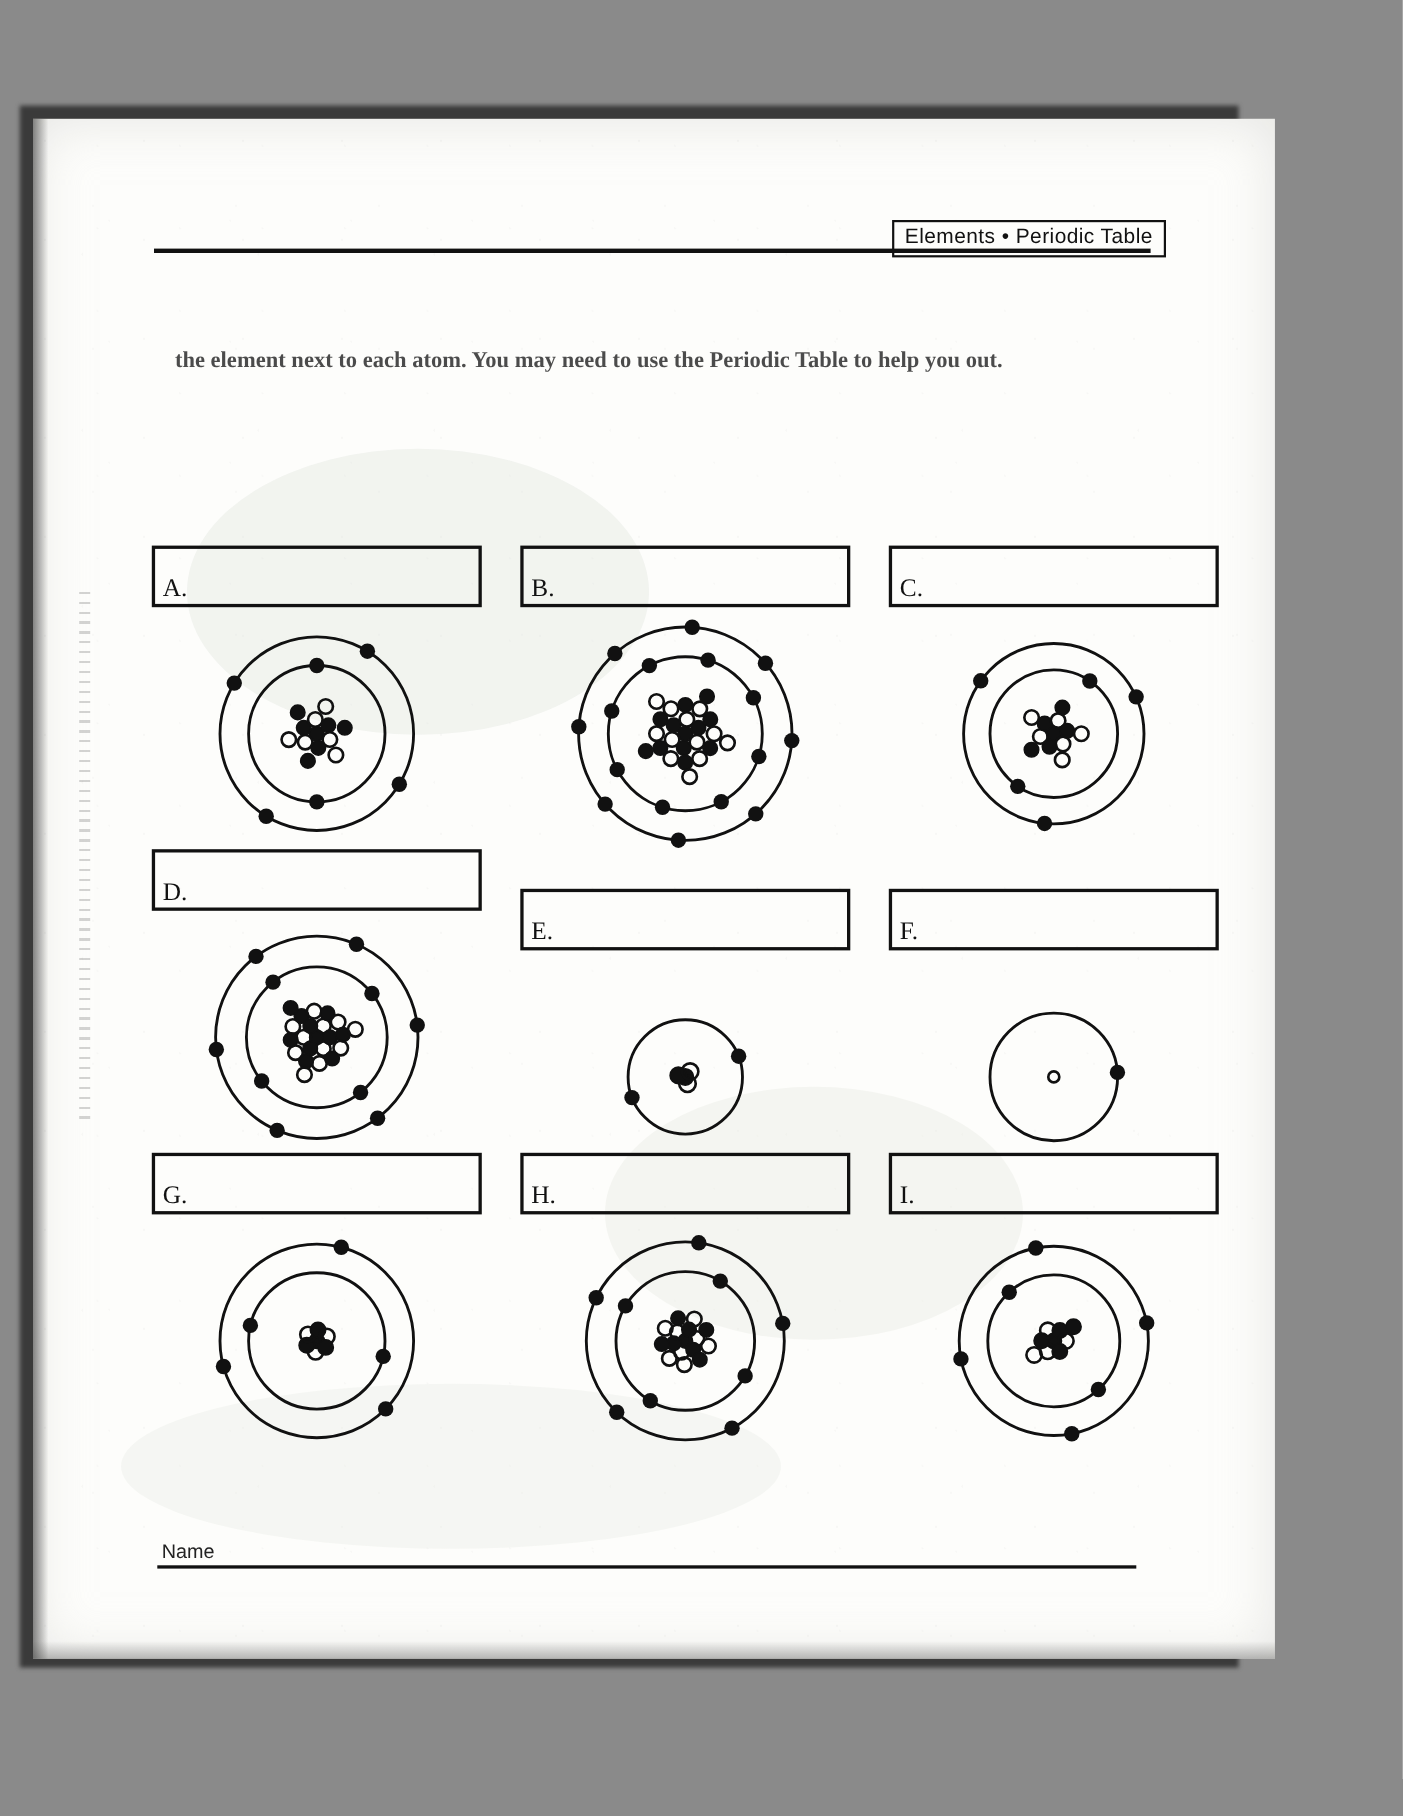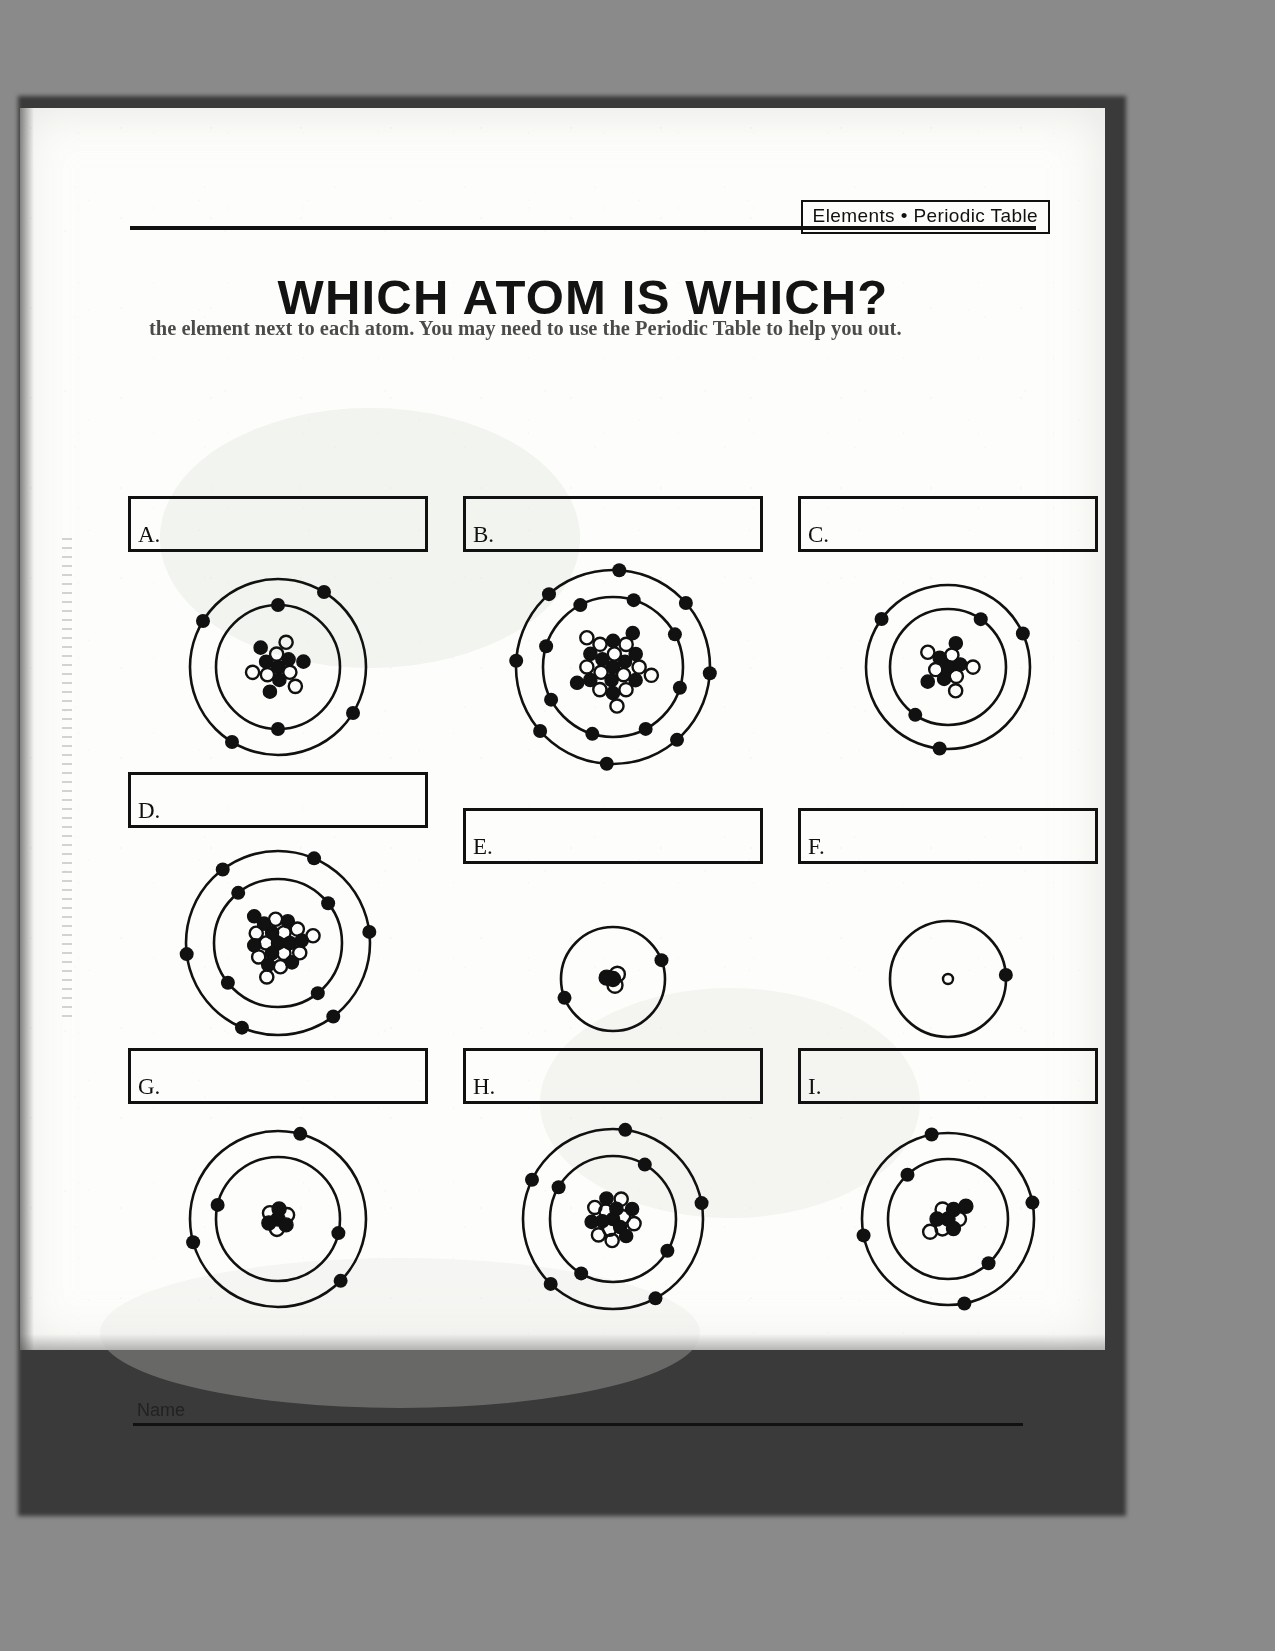--- a/index.html
+++ b/index.html
@@ -18,24 +18,25 @@
   
   #page-shadow {
     position: absolute;
     left: 18px; top: 96px;
     width: 1108px; height: 1420px;
     background: #3a3a3a;
     filter: blur(2px);
   }
   #page {
     position: absolute;
-    left: 20px;  top: 108px;
-    width: 1085px; height: 1242px;
+    left: 30px;  top: 108px;
+    width: 1085px; height: 1400px;
     background: #fdfdfb;
     box-shadow: inset 0 0 50px rgba(210,210,205,.55);
+    padding-left: 44px;
   }
   
   #page .stain {
     position: absolute;
     border-radius: 50%;
     pointer-events: none;
   }
   #grain {
     position: absolute; inset: 0;
     background:
@@ -163,21 +164,20 @@
   <div id="edge-dark-left"></div>
   <div id="edge-dark-bottom"></div>
   <div id="punch-marks"></div>
 
   <div id="content">
 
     <div id="header-tag">Elements • Periodic Table</div>
 
     <div id="title-rule"></div>
 
-    <h1 id="page-title">WHICH ATOM IS WHICH?</h1>
 
     <div id="instructions">
       <div class="fade3">the element next to each atom. You may need to use the Periodic Table to help you out.</div>
     </div>
 
     <div id="atom-grid">
         <div class="atom-cell" style="left: 20px; top: 388px;">
           <div class="answer-box"><span class="letter">A.</span><span></span></div>
           <svg width="230" height="230" viewBox="0 0 230 230" class="atom-svg">
             <circle cx="115" cy="115" r="62" fill="none" stroke="#111111" stroke-width="2.6"></circle>

